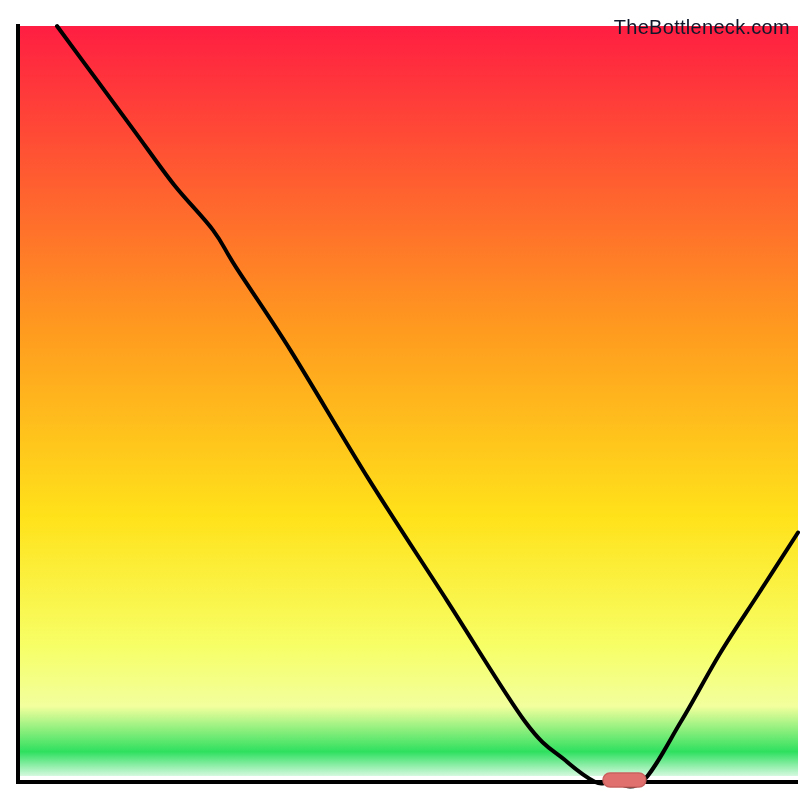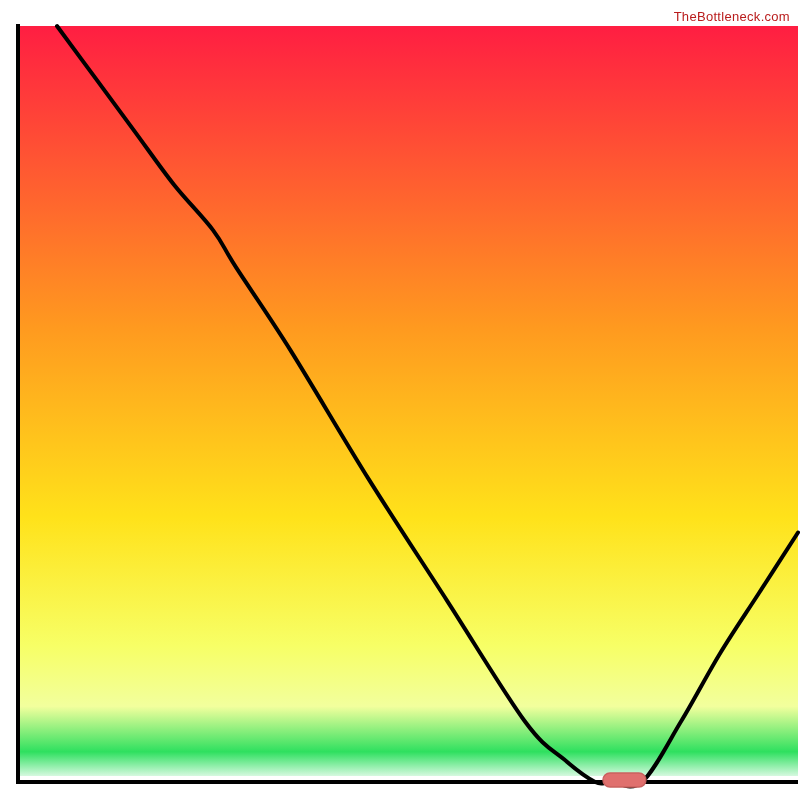--- a/index.html
+++ b/index.html
@@ -10,24 +10,24 @@
     background: #ffffff;
     font-family: Arial, Helvetica, sans-serif;
   }
   .wrap {
     position: relative;
     width: 800px;
     height: 800px;
   }
   .watermark {
     position: absolute;
-    top: 9px;
+    top: 16px;
     right: 10px;
-    color: #b91c1c;
-    font-size: 13px;
+    color: #0f172a;
+    font-size: 20px;
     font-weight: 500;
     letter-spacing: 0.3px;
   }
   svg {
     display: block;
   }
 </style>
 </head>
 <body>
 <div class="wrap">

